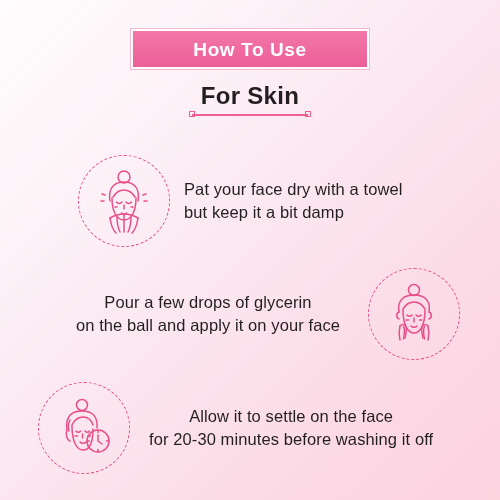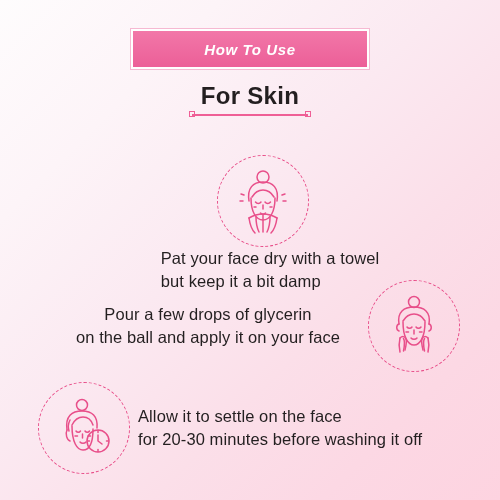--- a/index.html
+++ b/index.html
@@ -44,26 +44,25 @@
     background: linear-gradient(180deg, #f277a8 0%, #ef6ba0 50%, #ec5f98 100%);
     border: 2px solid #ffffff;
     box-shadow: 0 0 0 1px #f6b9d2;
     box-sizing: border-box;
     display: flex;
     align-items: center;
     justify-content: center;
   }
   .banner-title {
     color: #ffffff;
-    font-size: 15px;
+    font-size: 19px;
     font-weight: bold;
     letter-spacing: 0.6px;
     line-height: 1;
     white-space: nowrap;
-    font-style: italic;
   }
 
   
   .subtitle {
     position: absolute;
     left: 0;
     top: 82px;
     width: 500px;
     text-align: center;
     color: #231f20;
@@ -98,22 +97,22 @@
   }
   .rule-cap.left  { left: 0; }
   .rule-cap.right { right: 0; }
 
   
   .step {
     position: absolute;
     display: flex;
     align-items: center;
   }
-  .step-1 { left: 78px;  top: 155px; width: 370px; flex-direction: column; }
-  .step-2 { left: 60px;  top: 280px; width: 400px; flex-direction: row-reverse; }
+  .step-1 { left: 78px;  top: 155px; width: 370px; }
+  .step-2 { left: 60px;  top: 268px; width: 400px; flex-direction: row-reverse; }
   .step-3 { left: 38px;  top: 382px; width: 420px; }
 
   .icon-badge {
     position: relative;
     width: 92px;
     height: 92px;
     flex: 0 0 92px;
     border-radius: 50%;
     border: 1.6px dashed #e84f8a;
     box-sizing: border-box;
@@ -125,21 +124,21 @@
 
   .step-text {
     color: #231f20;
     font-size: 16.5px;
     line-height: 1.38;
     letter-spacing: 0.1px;
     white-space: pre-line;
   }
   .step-1 .step-text { text-align: left;   margin-left: 14px; }
   .step-2 .step-text { text-align: center; margin-right: 12px; flex: 1; }
-  .step-3 .step-text { text-align: left;   margin-left: 8px; }
+  .step-3 .step-text { text-align: center;   margin-left: 19px; }
 </style>
 </head>
 <body>
 
 <div class="poster">
 
   <div class="banner-wrap">
     <div class="banner">
       <span class="banner-title">How To Use</span>
     </div>

